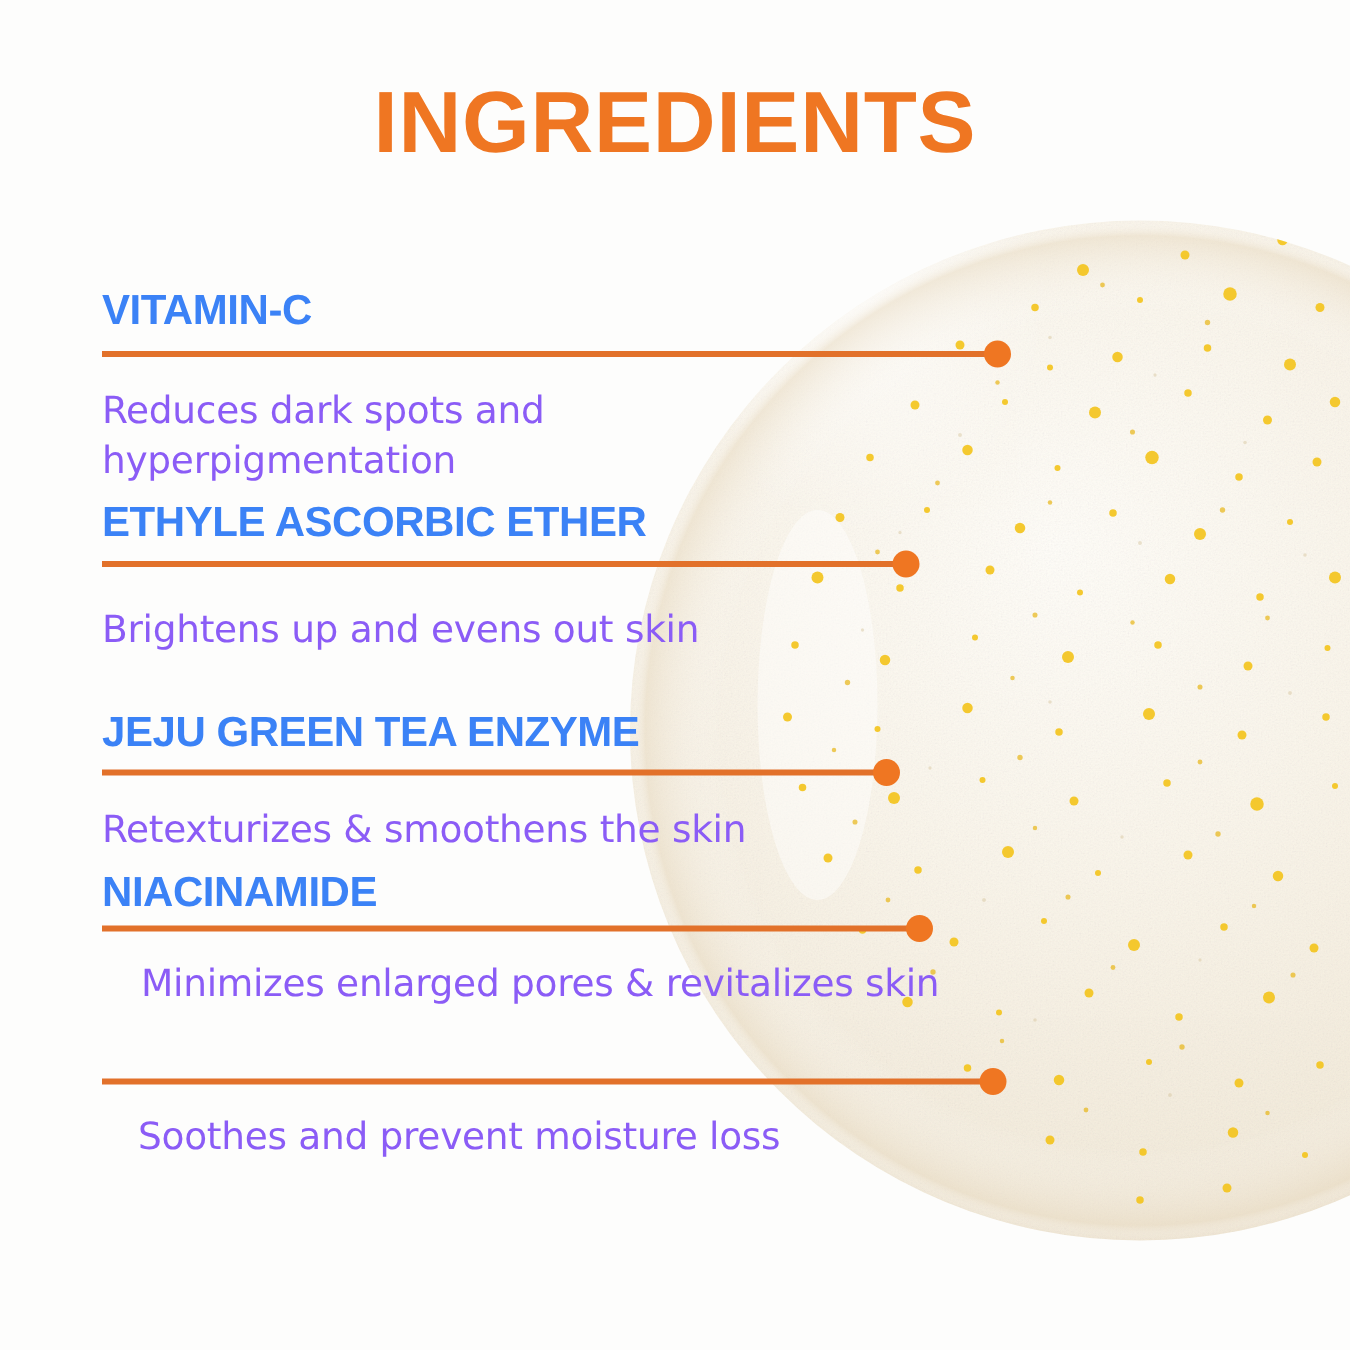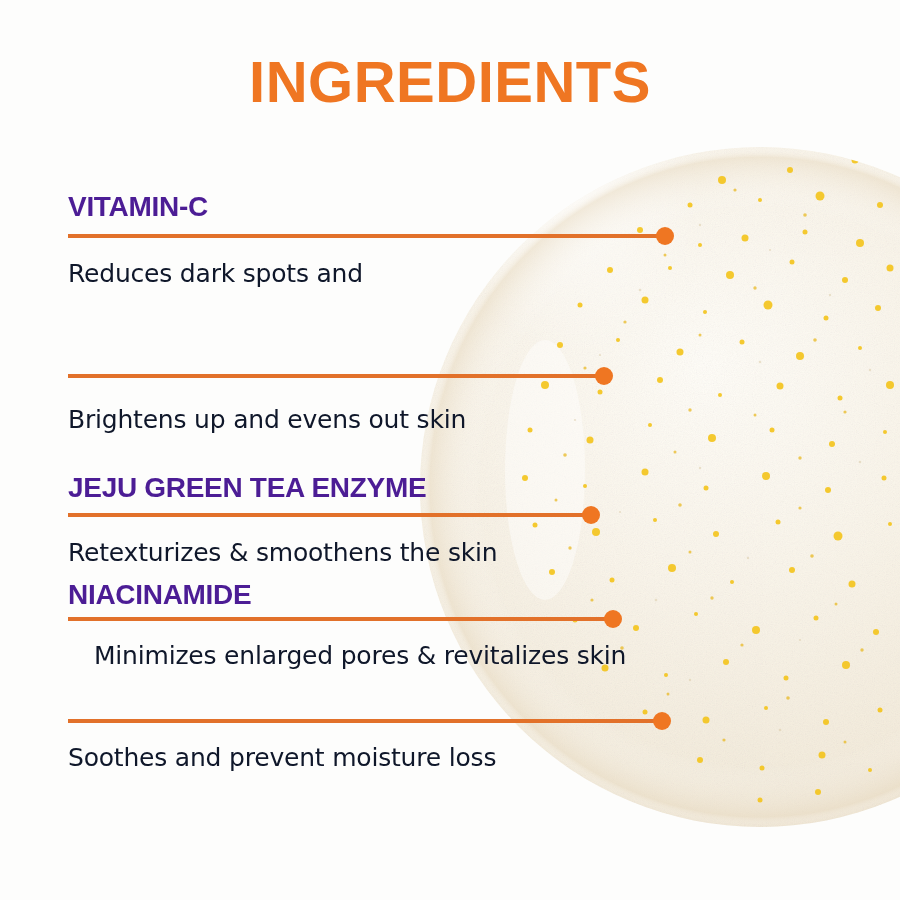--- a/index.html
+++ b/index.html
@@ -42,30 +42,30 @@
   }
 
   
   .ingredient {
     position: absolute;
     left: 68px;
   }
   .ing-name {
     font-size: 28px;
     font-weight: 700;
-    color: #4c1d95;
+    color: #3b82f6;
     letter-spacing: -0.3px;
     line-height: 1.05;
     white-space: nowrap;
     font-family: "Liberation Sans", "DejaVu Sans", sans-serif;
   }
   .ing-desc {
     font-size: 25px;
     font-weight: 400;
-    color: #0f172a;
+    color: #8b5cf6;
     line-height: 1.32;
     letter-spacing: -0.2px;
     margin-top: 9px;
     font-family: "DejaVu Sans", "Liberation Sans", sans-serif;
   }
   .ing-desc .l2 { display: block; }
 
   
   .connector {
     position: absolute;
@@ -283,23 +283,27 @@
   <div class="connector-dot" style="left:591px; top:515px;"></div>
   <div class="connector-dot" style="left:613px; top:619px;"></div>
   <div class="connector-dot" style="left:662px; top:721px;"></div>
 
   <div class="ingredient" style="top:192px;">
     <div class="ing-name">VITAMIN-C</div>
   </div>
   <div class="ingredient" style="top:248px;">
     <div class="ing-desc">
       <span class="l1">Reduces dark spots and</span>
-    </div>
-  </div>
-
+      <span class="l2">hyperpigmentation</span>
+    </div>
+  </div>
+
+  <div class="ingredient" style="top:333px;">
+    <div class="ing-name">ETHYLE ASCORBIC ETHER</div>
+  </div>
   <div class="ingredient" style="top:394px;">
     <div class="ing-desc">
       <span class="l1">Brightens up and evens out skin</span>
     </div>
   </div>
 
   <div class="ingredient" style="top:473px;text-align:right;">
     <div class="ing-name">JEJU GREEN TEA ENZYME</div>
   </div>
   <div class="ingredient" style="top:527px;">
@@ -310,19 +314,19 @@
 
   <div class="ingredient" style="top:580px;">
     <div class="ing-name">NIACINAMIDE</div>
   </div>
   <div class="ingredient" style="top:630px;margin-left:26px;">
     <div class="ing-desc">
       <span class="l1">Minimizes enlarged pores &amp; revitalizes skin</span>
     </div>
   </div>
 
-  <div class="ingredient" style="top:732px;">
+  <div class="ingredient" style="top:732px;margin-left:24px;">
     <div class="ing-desc">
       <span class="l1">Soothes and prevent moisture loss</span>
     </div>
   </div>
 
 </div>
 
 </body></html>

